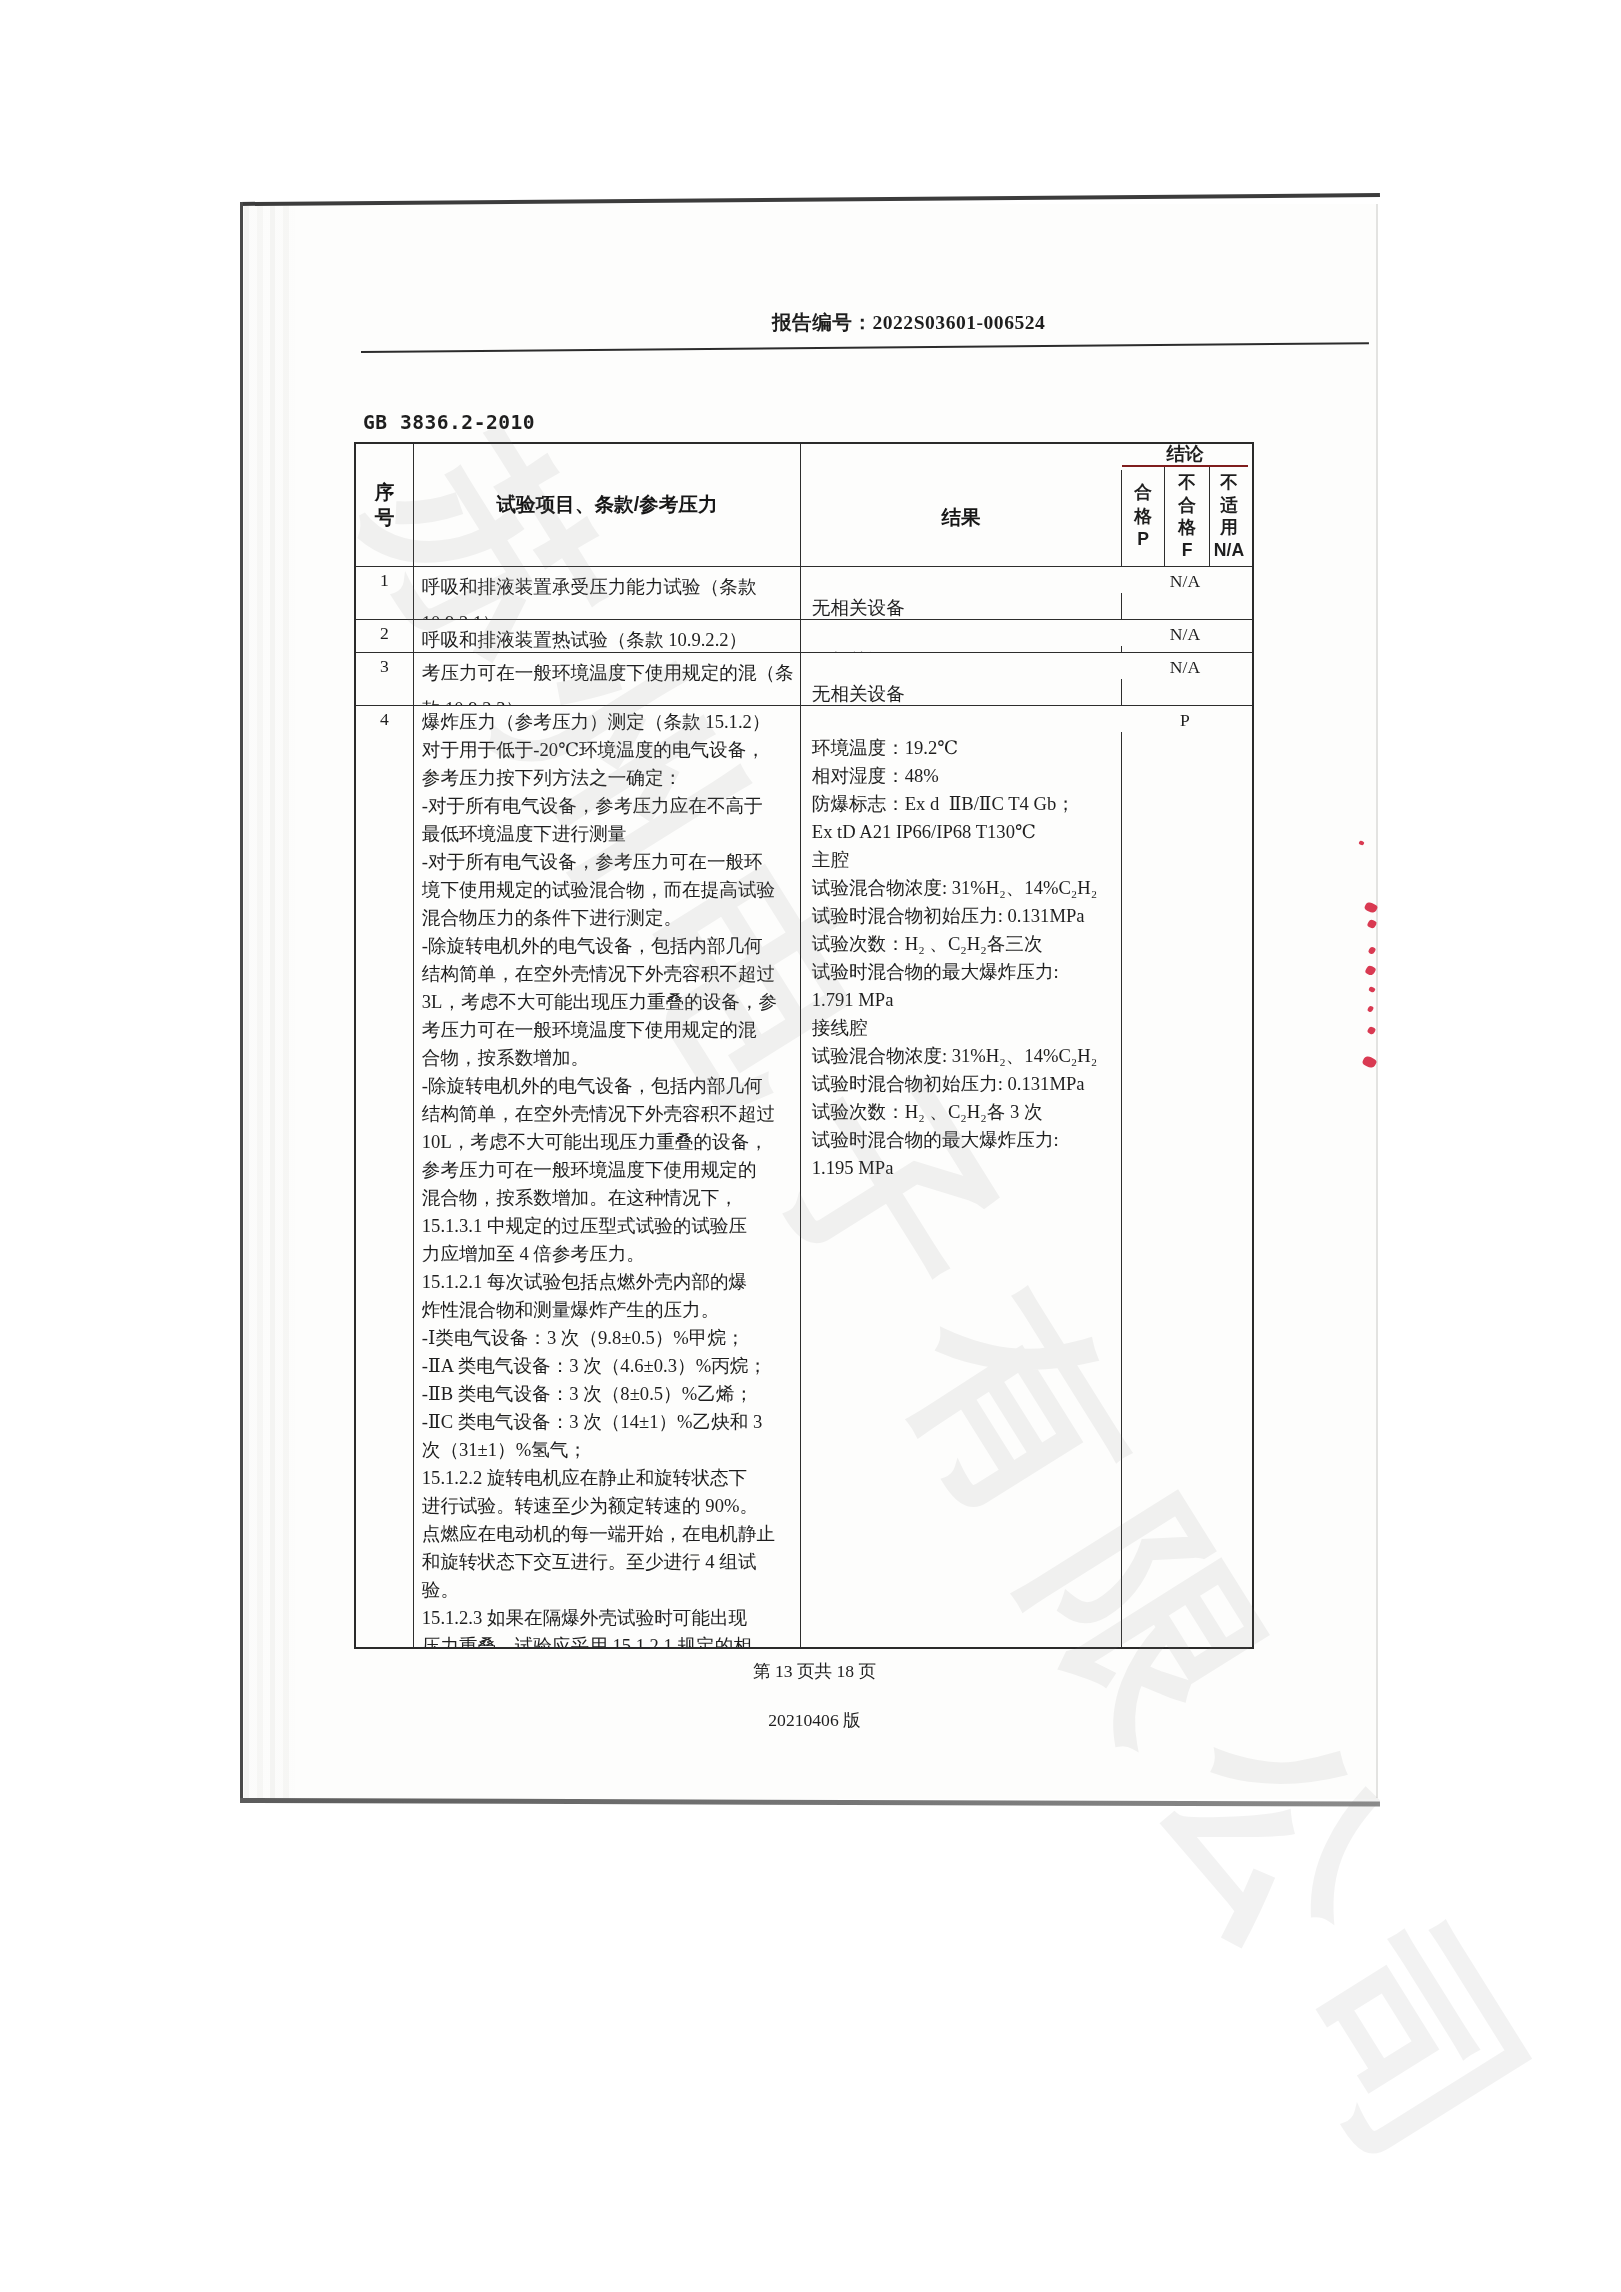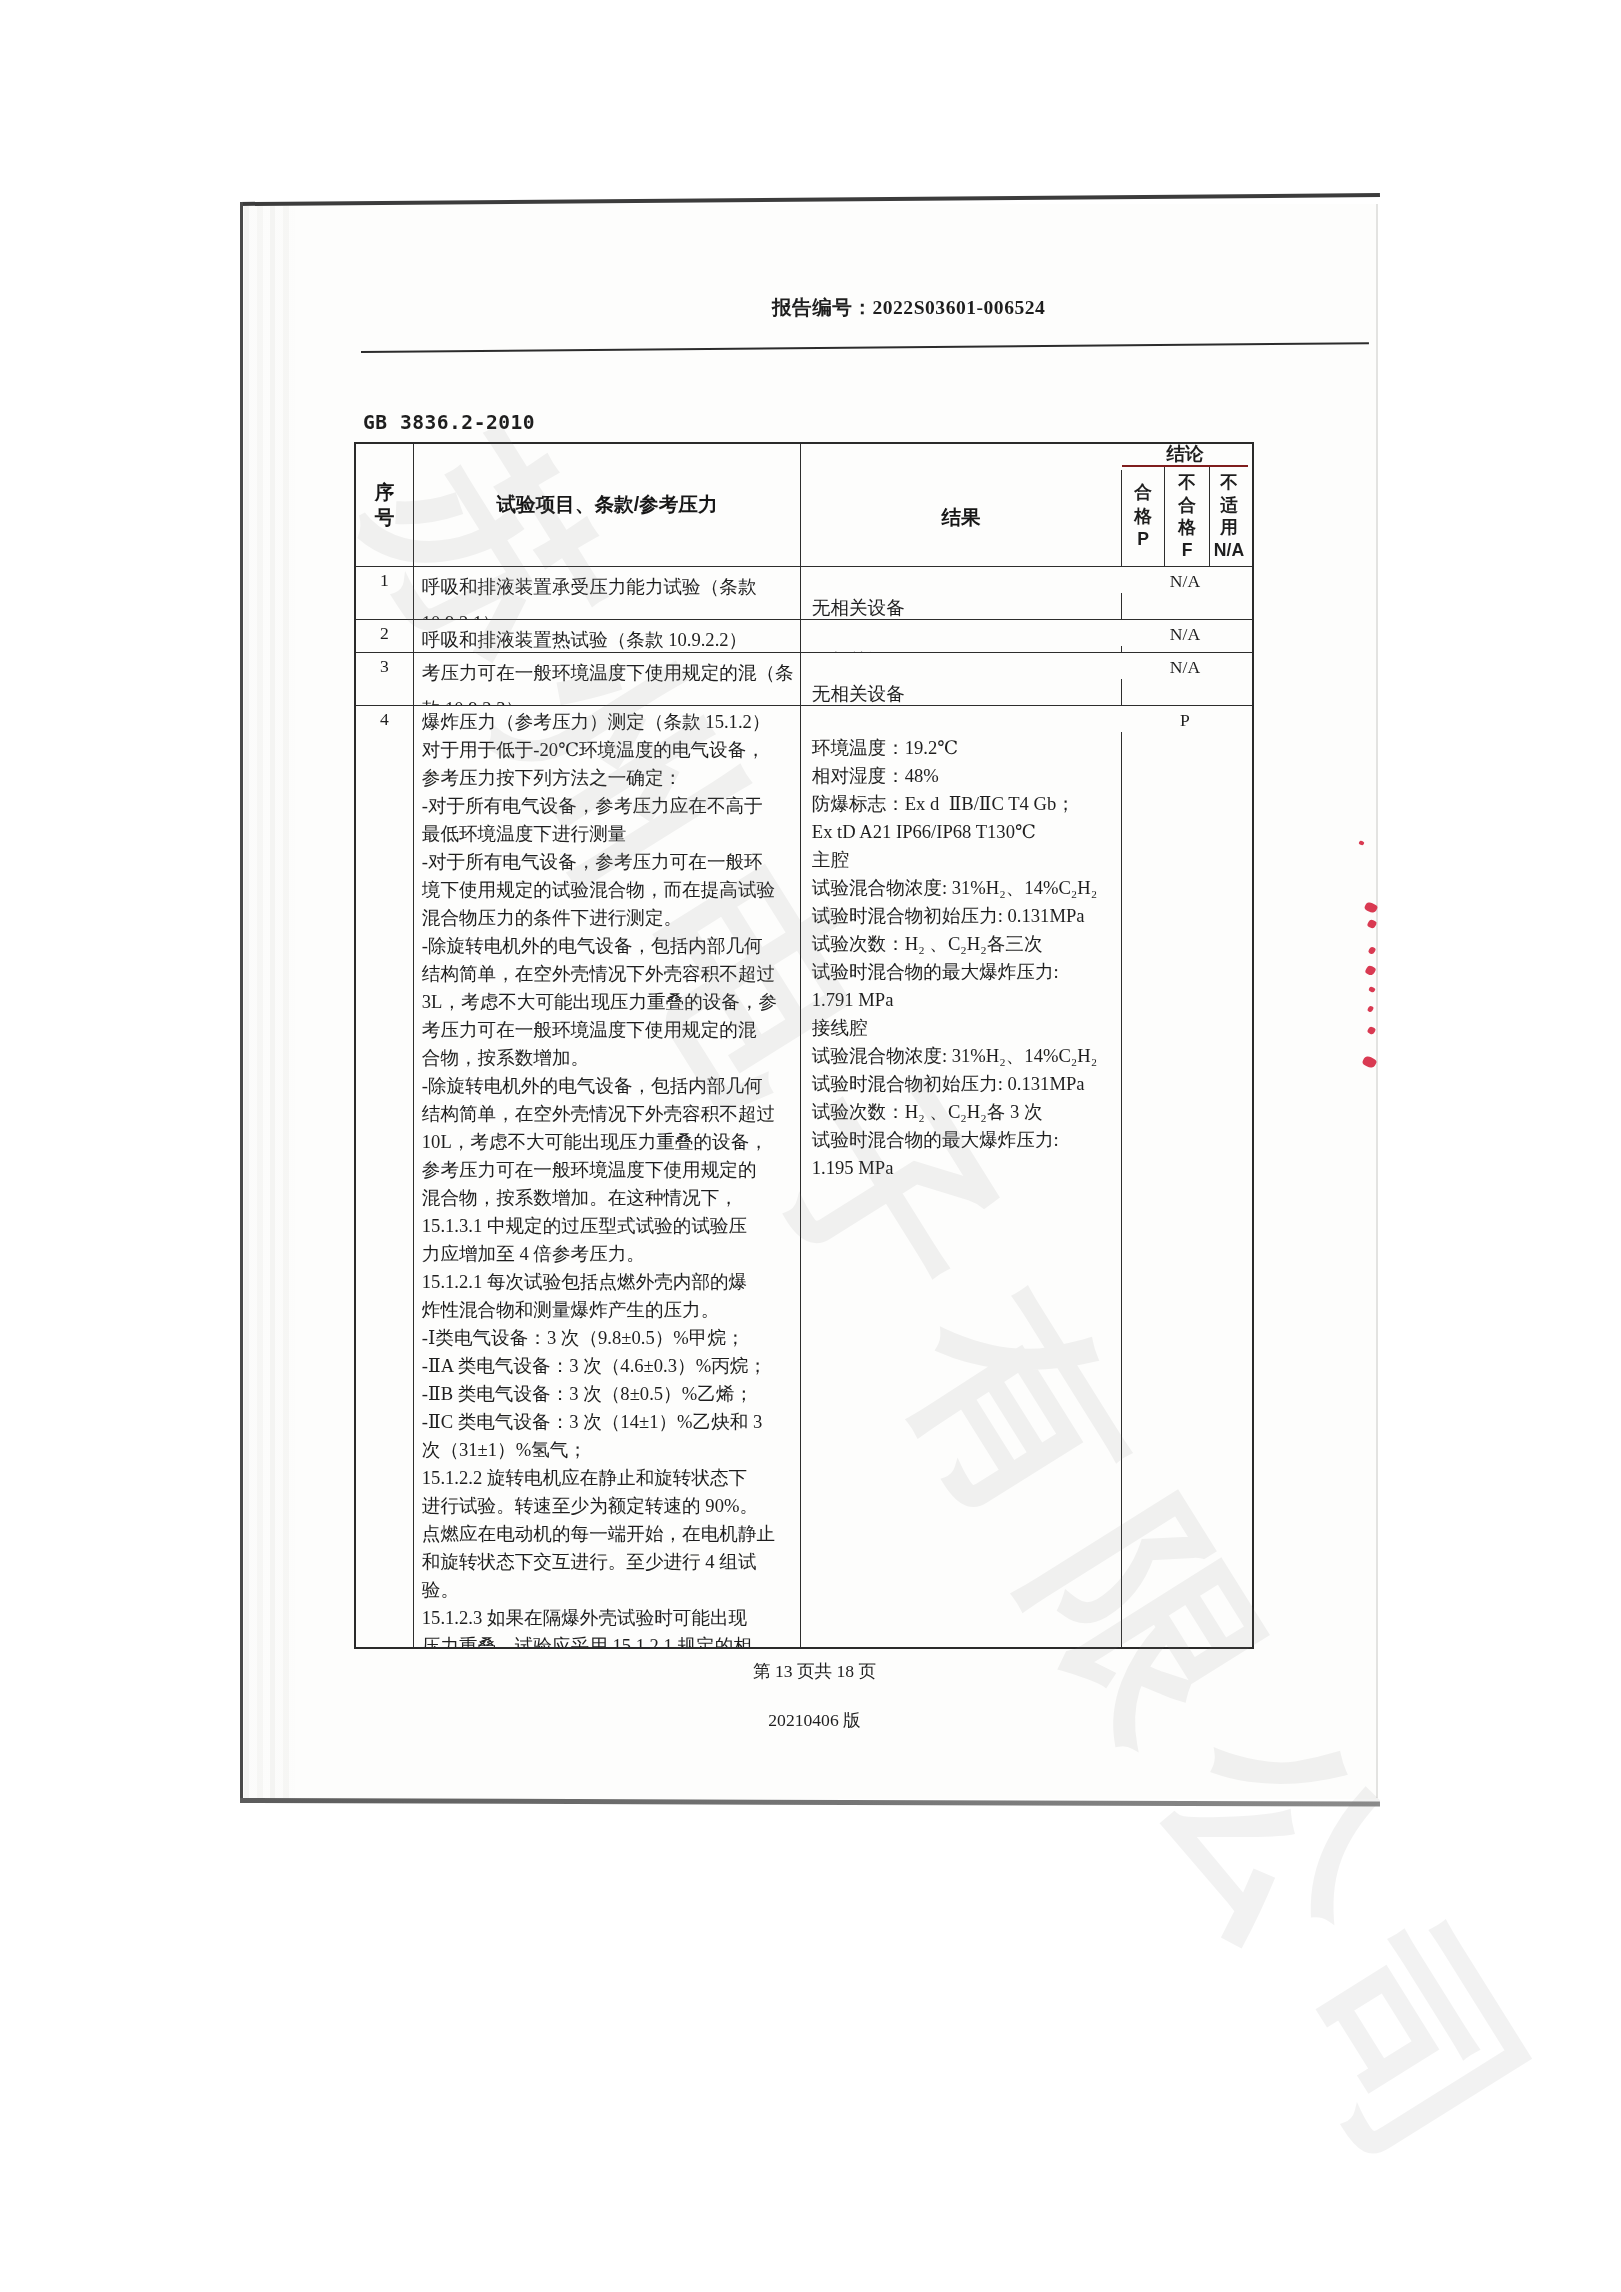--- a/index.html
+++ b/index.html
@@ -10,21 +10,21 @@
   .abs{position:absolute;}
   
   .page-bg{left:243px;top:204px;width:1135px;height:1595px;background:#fdfdfc;}
   .edge-top{left:240px;top:202px;width:1140px;height:3.9px;background:#3c3c3c;transform:rotate(-0.45deg);transform-origin:left center;}
   .edge-left{left:240px;top:202px;width:2.9px;height:1600px;background:#4a4a4a;}
   .left-band{left:244px;top:206px;width:51px;height:1594px;opacity:.75;
     background:repeating-linear-gradient(90deg,#f1f1ef 0 4.9px,#fbfbfa 4.9px 12.7px,#f4f4f2 12.7px 18.6px,#fcfcfb 18.6px 26.5px);}
   .edge-bottom{left:240px;top:1798px;width:1140px;height:4.9px;background:linear-gradient(90deg,#5c5c5c,#8c8c8c);transform:rotate(0.18deg);transform-origin:left center;}
   .edge-right{left:1376px;top:204px;width:2px;height:1594px;background:#e3e3e1;}
   
-  .report-no{left:772px;top:294px;font-size:19.6px;font-weight:bold;letter-spacing:0.5px;white-space:pre;}
+  .report-no{left:772px;top:309px;font-size:19.6px;font-weight:bold;letter-spacing:0.5px;white-space:pre;}
   .hdr-rule{left:361px;top:351px;width:1008px;height:2px;background:#2c2c2c;transform:rotate(-0.5deg);transform-origin:left center;}
   .std-label{left:363px;top:411px;font-size:19.6px;font-weight:bold;font-family:"DejaVu Sans Mono","Liberation Mono",monospace;letter-spacing:0.5px;white-space:pre;}
   
   .tbl{left:354px;top:442px;width:896px;border:2px solid #2a2a2a;background:transparent;}
   .trow{display:flex;border-bottom:1px solid #2d2d2d;box-sizing:border-box;}
   .trow:last-child{border-bottom:none;}
   .c{box-sizing:border-box;border-right:1px solid #2d2d2d;overflow:hidden;}
   .c:last-child{border-right:none;}
   .w-seq{width:58px;flex:0 0 58px;}
   .w-item{width:387px;flex:0 0 387px;}

